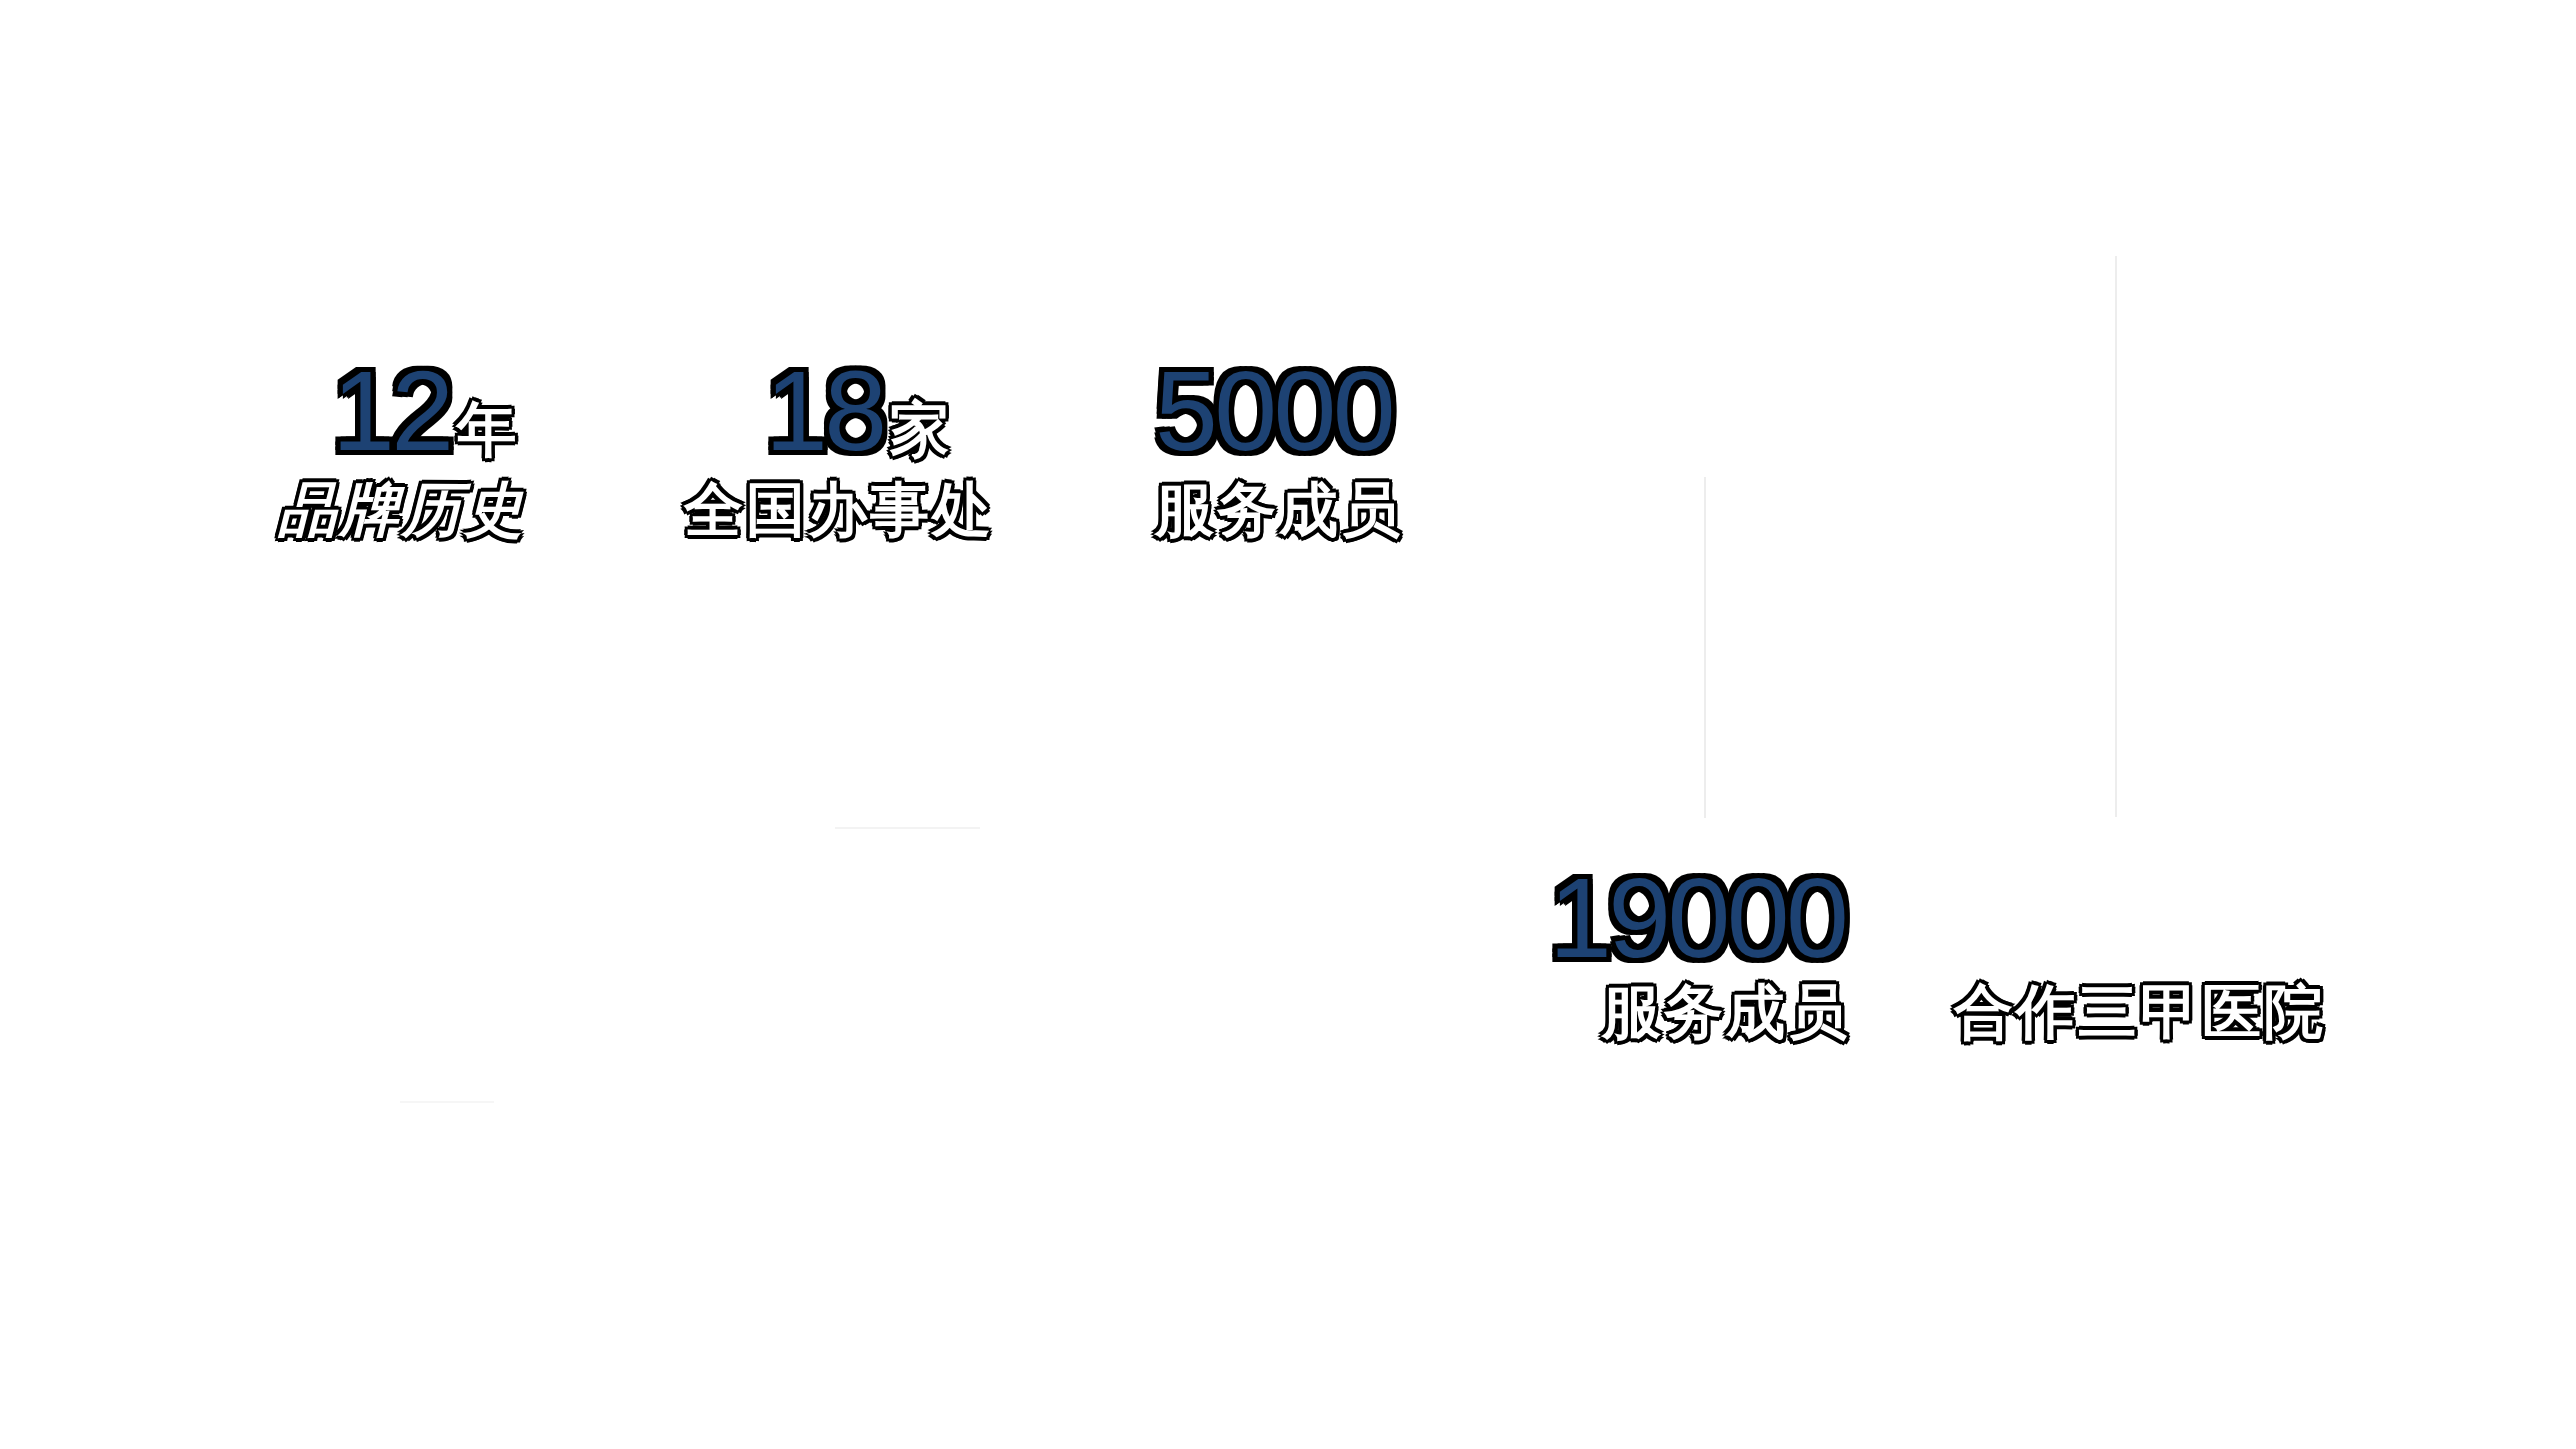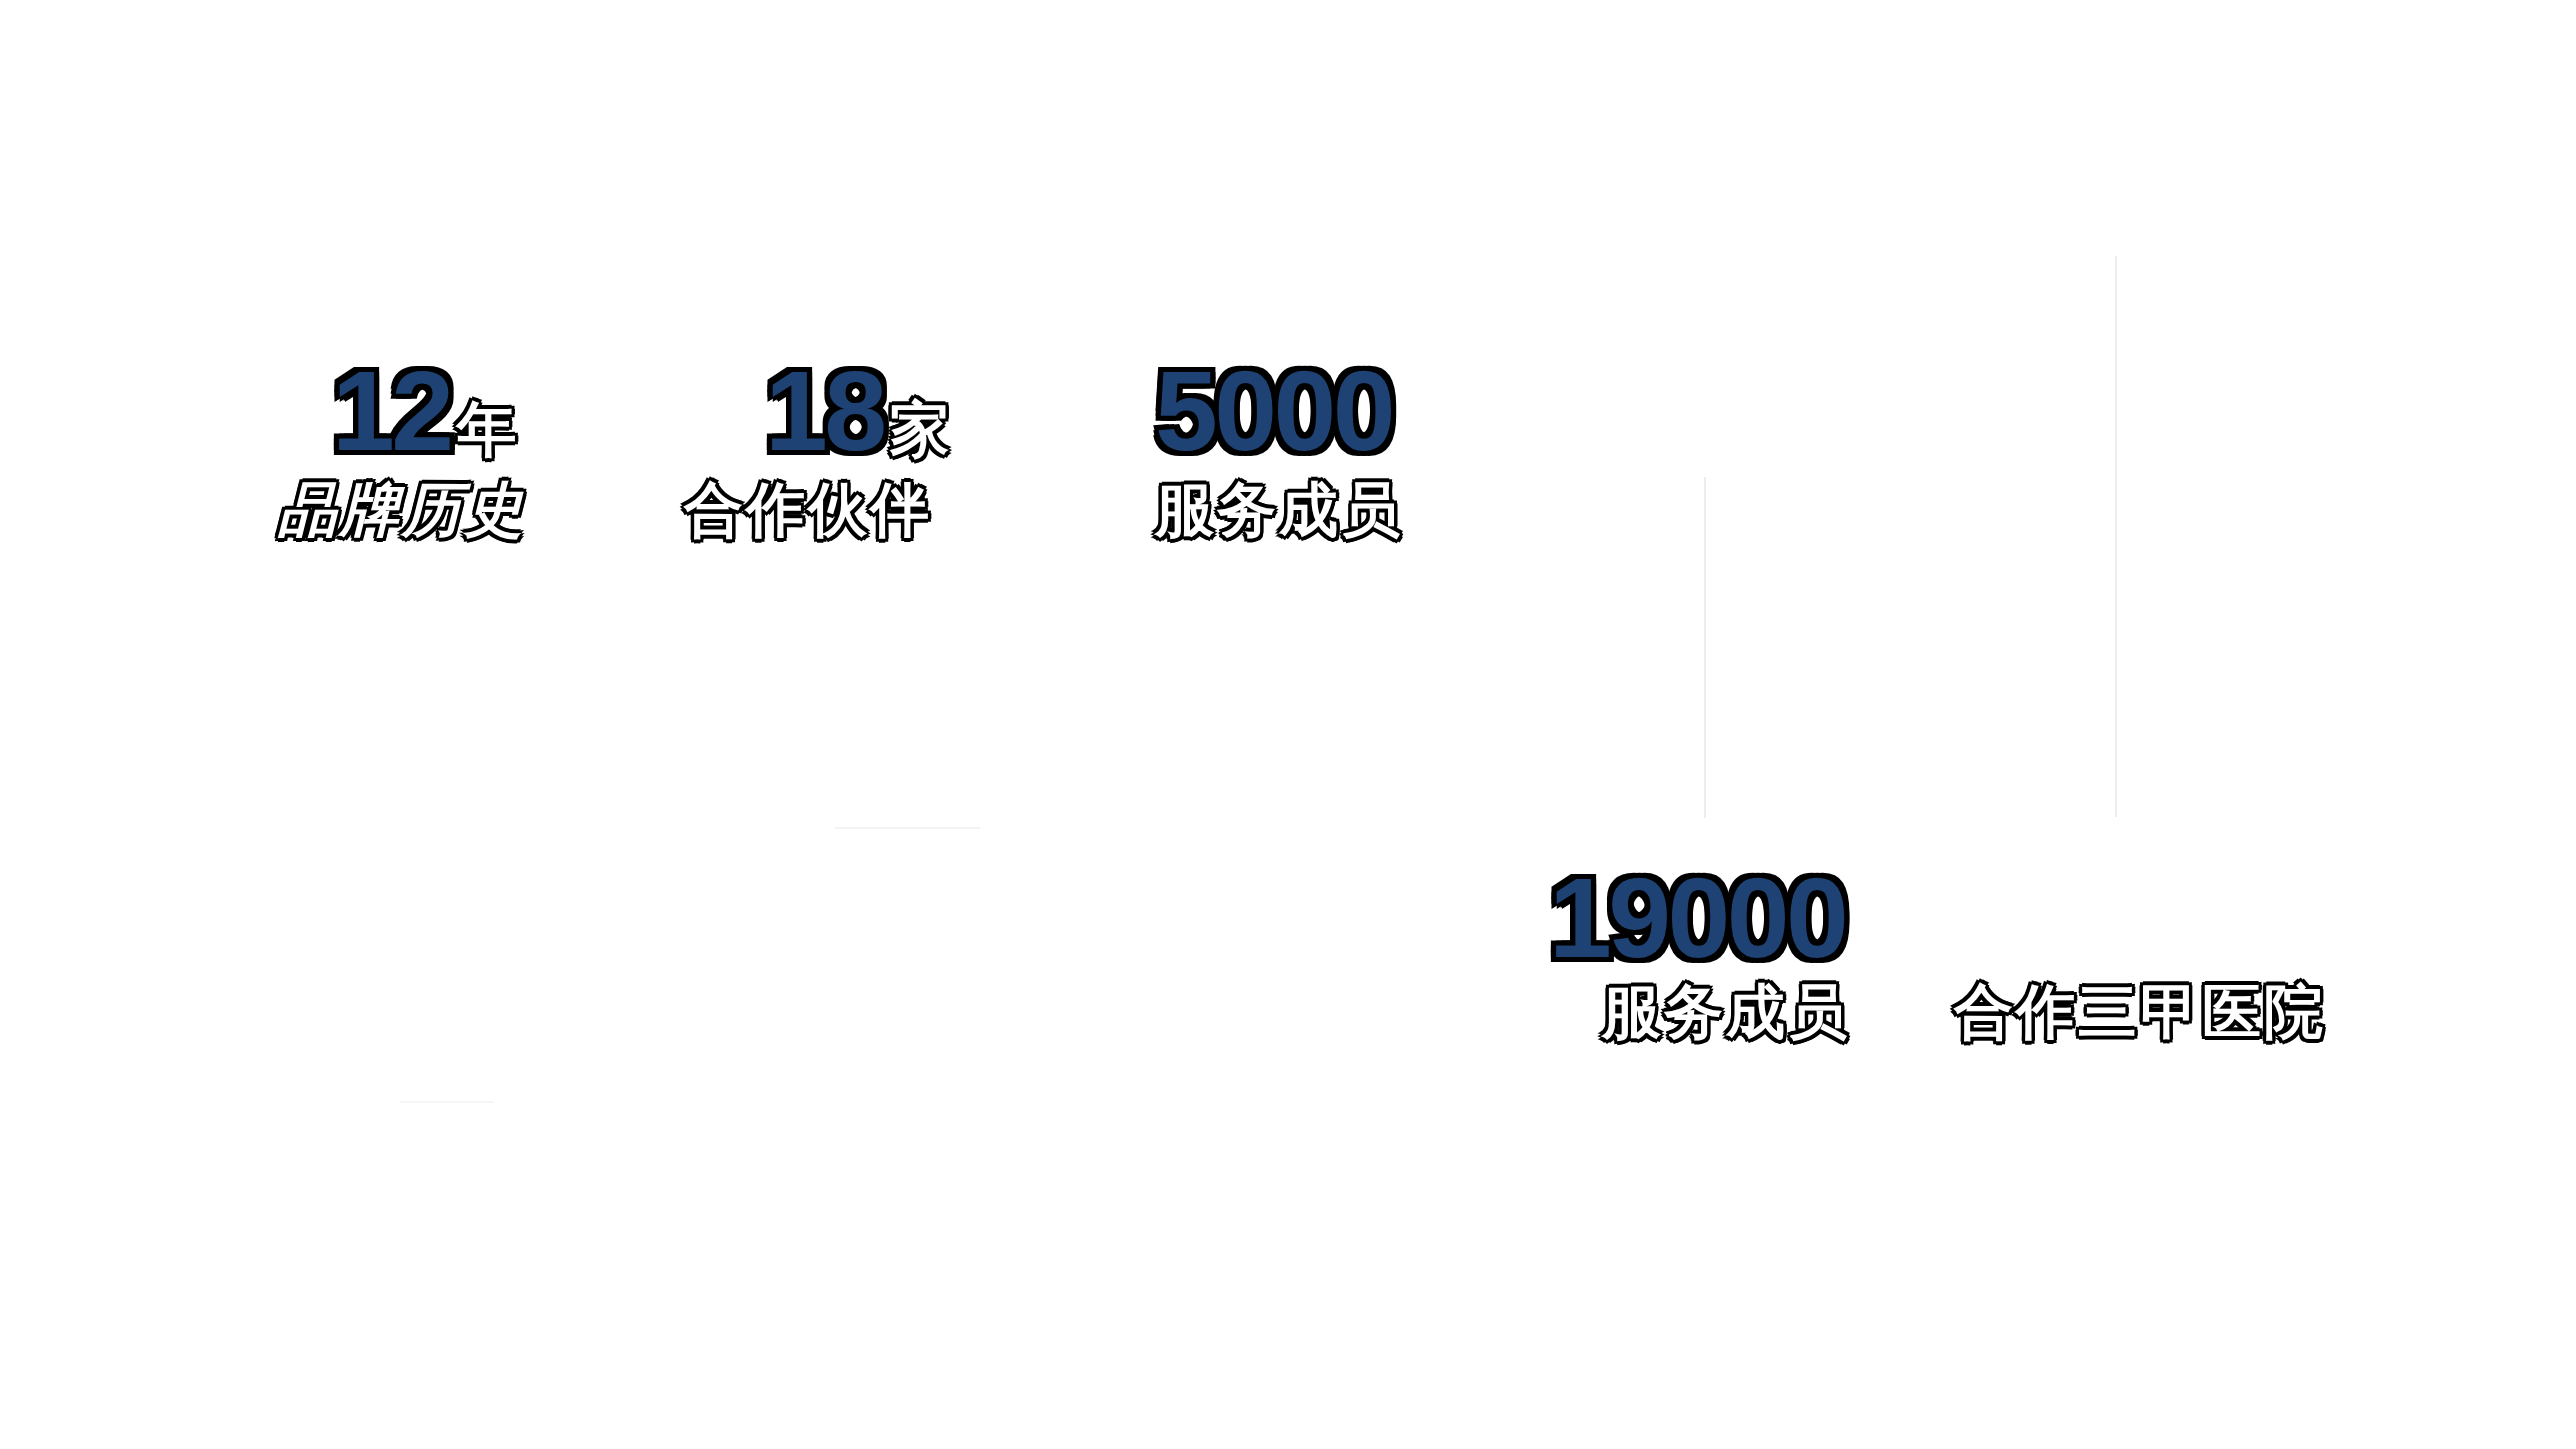--- a/index.html
+++ b/index.html
@@ -18,21 +18,21 @@
   }
 
   .stat-value-row {
     position: absolute;
     white-space: nowrap;
     line-height: 1;
   }
 
   .stat-value {
     font-size: 113px;
-    font-weight: 700;
+    font-weight: 400;
     letter-spacing: -3.6px;
     color: #1d4273;
     
     text-shadow:
       -5.3px 0 0 #000, 5.3px 0 0 #000, 0 -5.3px 0 #000, 0 5.3px 0 #000,
       -4.1px -4.1px 0 #000, 4.1px -4.1px 0 #000, -4.1px 4.1px 0 #000, 4.1px 4.1px 0 #000,
       -5.3px -5.3px 0 #000, 5.3px -5.3px 0 #000, -5.3px 5.3px 0 #000, 5.3px 5.3px 0 #000;
   }
 
   .stat-unit {
@@ -104,21 +104,21 @@
   <div class="divider-h" id="tick-2"></div>
 
   <div class="stat-value-row" id="stat1-value">
     <span class="stat-value">12</span><span class="stat-unit">年</span>
   </div>
   <div class="stat-label" id="stat1-label">品牌历史</div>
 
   <div class="stat-value-row" id="stat2-value">
     <span class="stat-value">18</span><span class="stat-unit">家</span>
   </div>
-  <div class="stat-label" id="stat2-label">合作伙伴</div>
+  <div class="stat-label" id="stat2-label">全国办事处</div>
 
   <div class="stat-value-row" id="stat3-value">
     <span class="stat-value">5000</span><span class="stat-unit"></span>
   </div>
   <div class="stat-label" id="stat3-label">服务成员</div>
 
   <div class="stat-value-row" id="stat4-value">
     <span class="stat-value">19000</span><span class="stat-unit"></span>
   </div>
   <div class="stat-label" id="stat4-label">服务成员</div>

